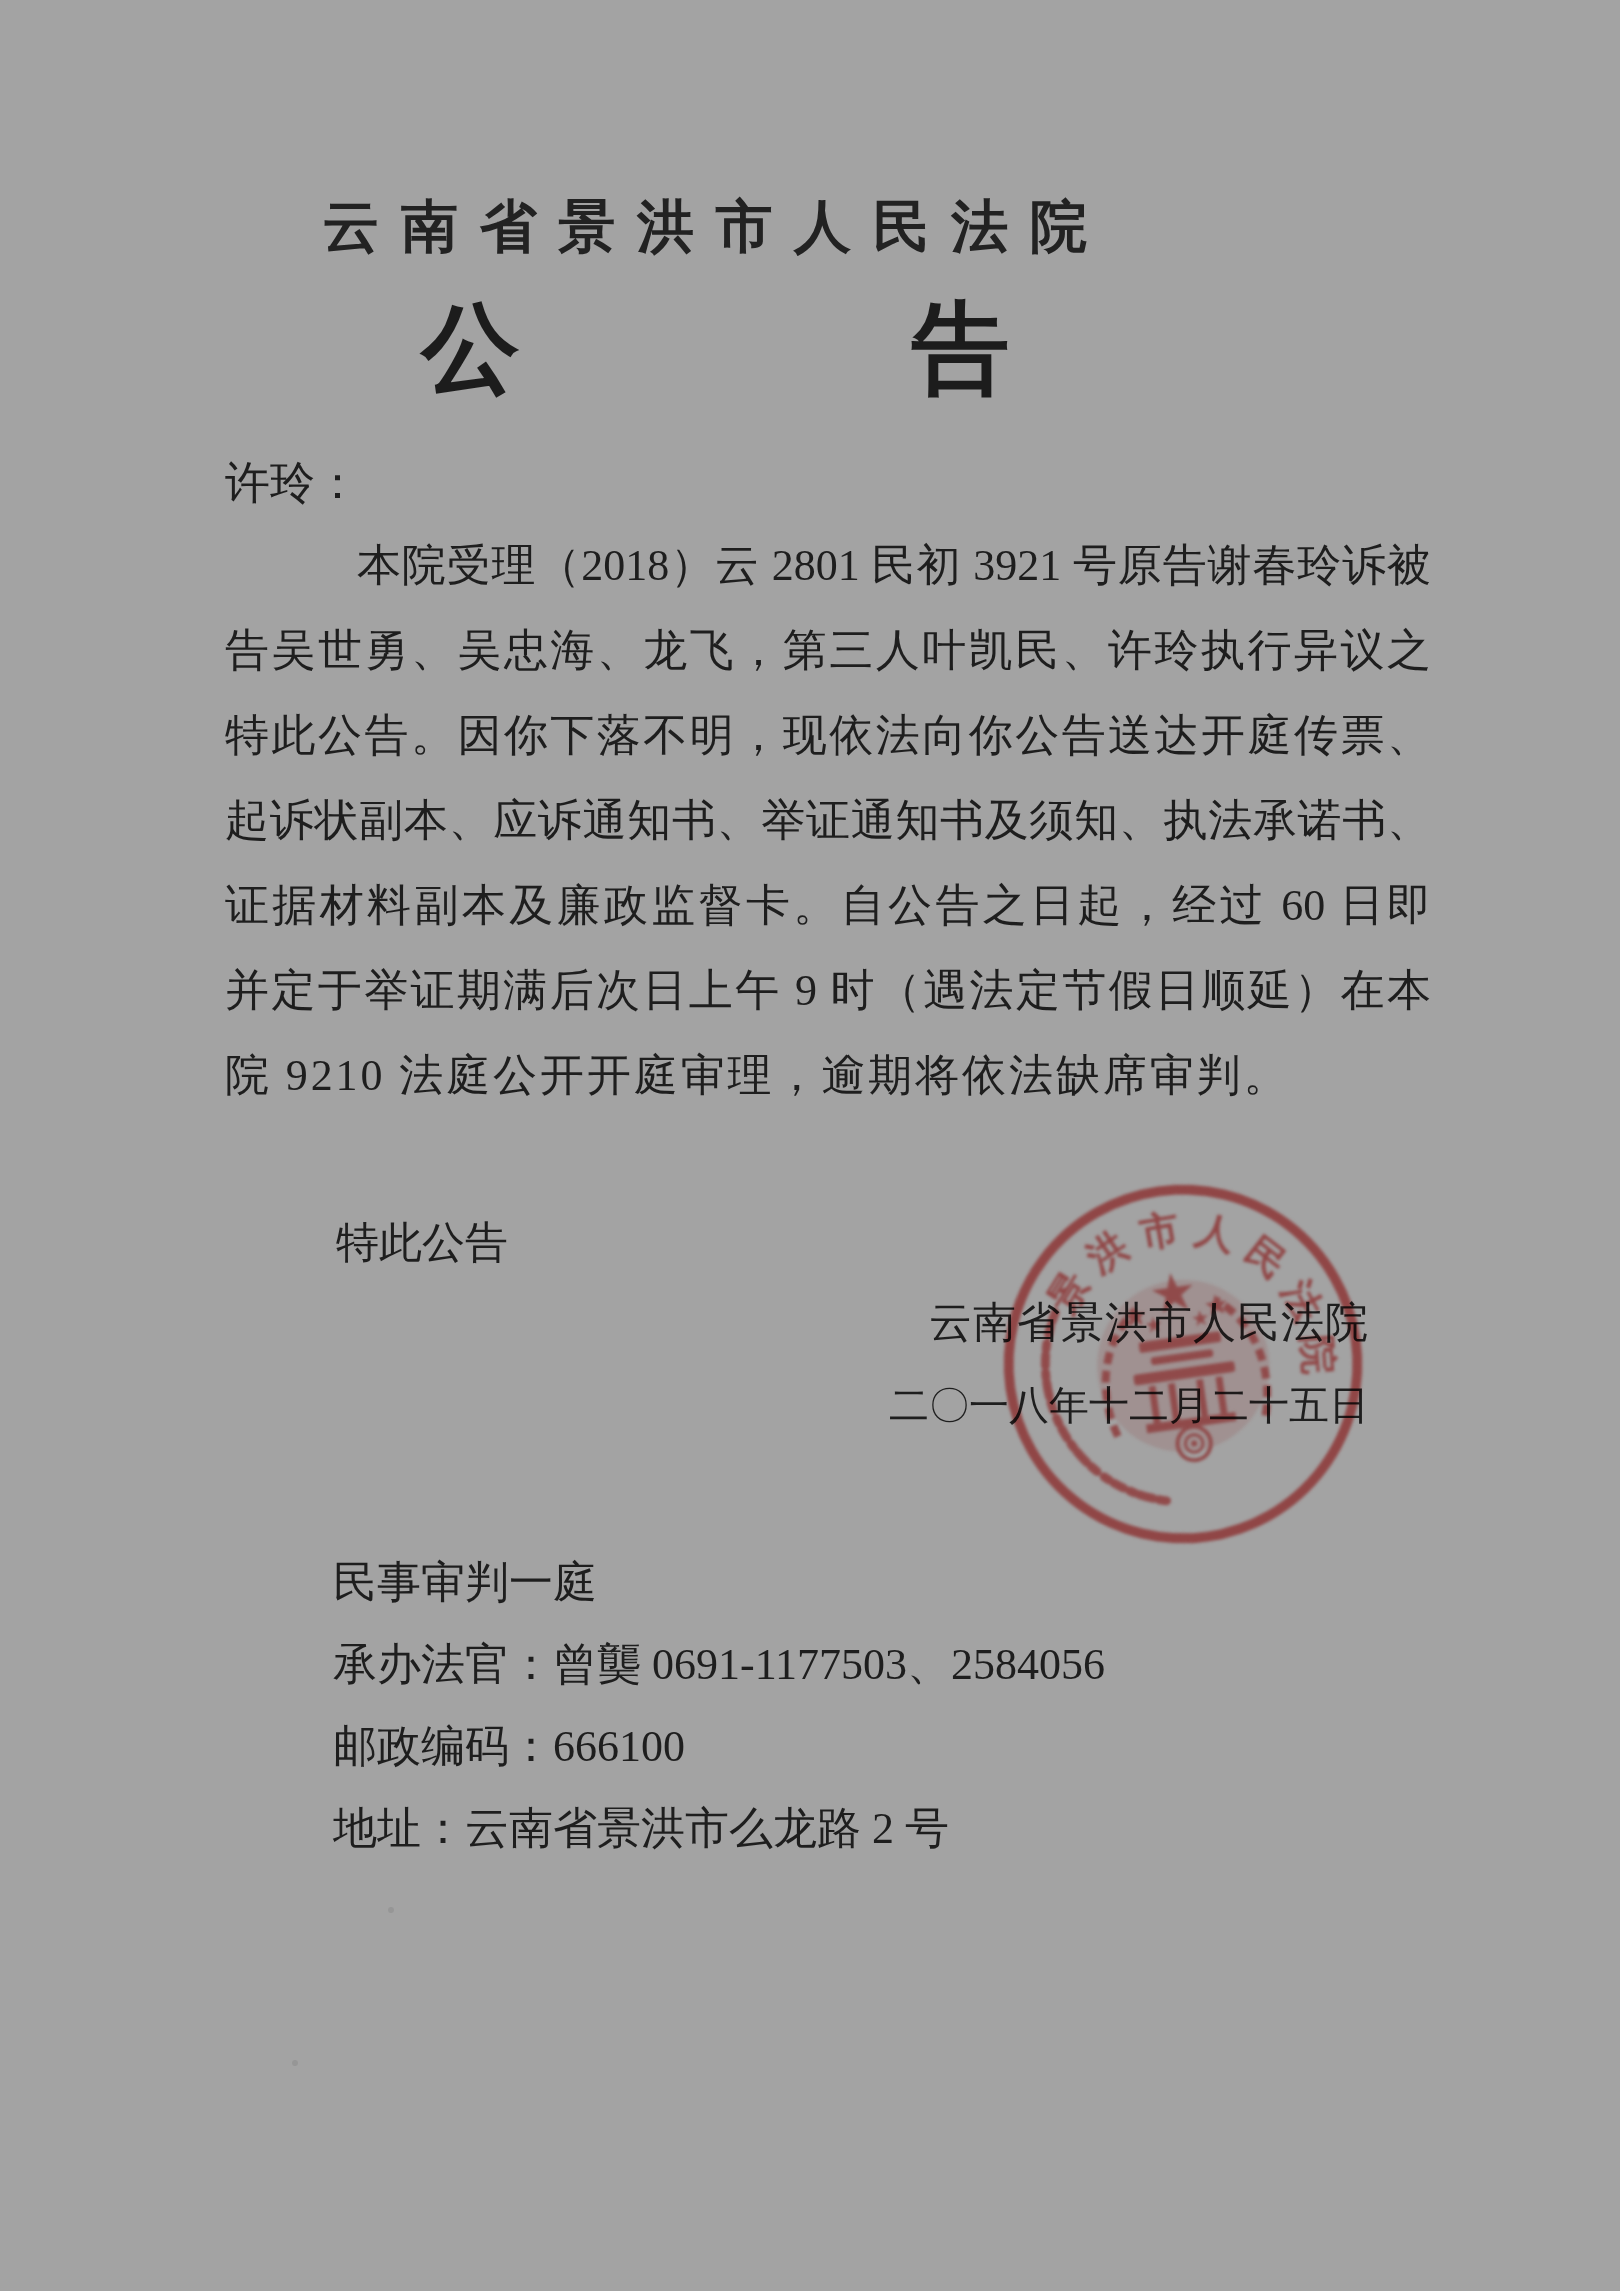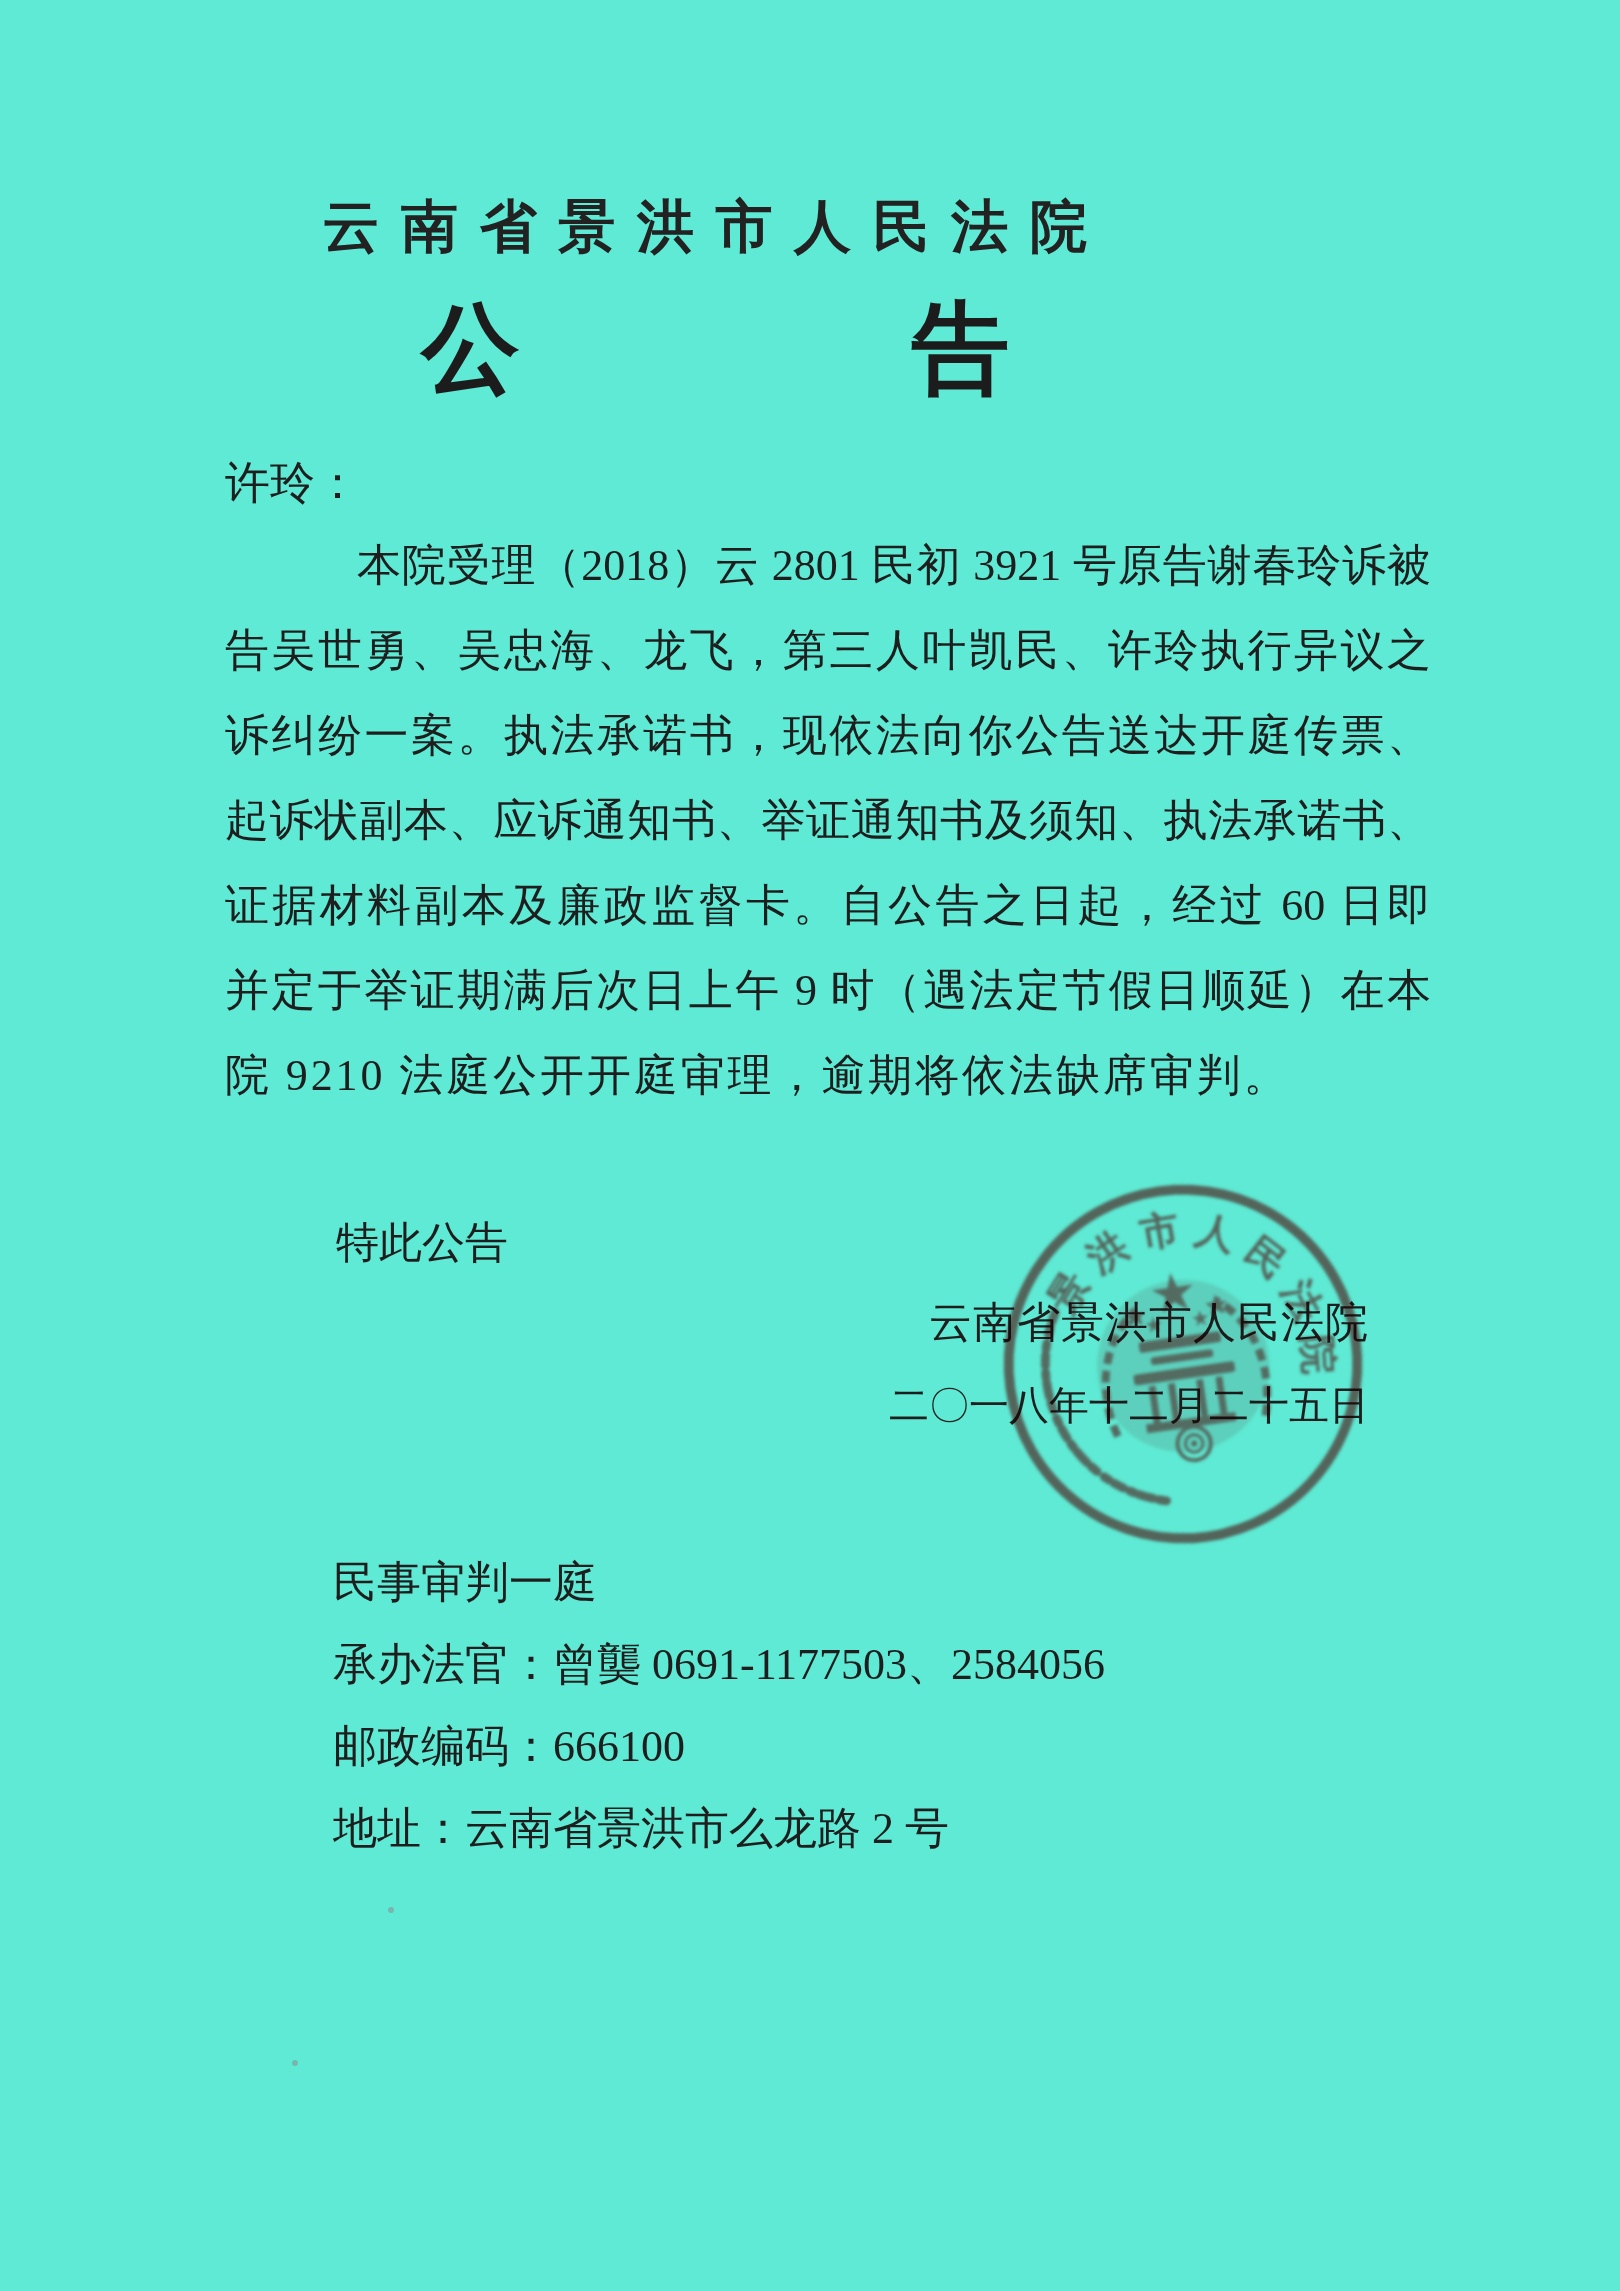--- a/index.html
+++ b/index.html
@@ -1,20 +1,20 @@
 <!DOCTYPE html>
 <html><head>
 <meta charset="utf-8">
 <style>
   html,body{margin:0;padding:0;background:#777;}
   .page{
     position:relative;
     width:1620px;height:2292px;
     margin:0 auto;
-    background:#5eead4;
+    background:#a3a3a3;
     overflow:hidden;
     font-family:"Liberation Serif","DejaVu Serif",serif;
     color:#1e1e1e;
   }
   .court-title{
     position:absolute;left:0;top:194px;width:1431px;
     text-align:center;
     font-size:57px;font-weight:bold;
     letter-spacing:21.6px;
     line-height:65px;
@@ -93,21 +93,21 @@
 
   <div class="court-title">云南省景洪市人民法院</div>
 
   <div class="notice-title">公　　　　告</div>
 
   <div class="salutation">许玲：</div>
 
   <div class="body-block">
     <div class="body-line first">本院受理（2018）云 2801 民初 3921 号原告谢春玲诉被</div>
     <div class="body-line">告吴世勇、吴忠海、龙飞，第三人叶凯民、许玲执行异议之</div>
-    <div class="body-line">诉纠纷一案。执法承诺书，现依法向你公告送达开庭传票、</div>
+    <div class="body-line">特此公告。因你下落不明，现依法向你公告送达开庭传票、</div>
     <div class="body-line">起诉状副本、应诉通知书、举证通知书及须知、执法承诺书、</div>
     <div class="body-line">证据材料副本及廉政监督卡。自公告之日起，经过 60 日即</div>
     <div class="body-line">并定于举证期满后次日上午 9 时（遇法定节假日顺延）在本</div>
     <div class="body-line last">院 9210 法庭公开开庭审理，逾期将依法缺席审判。</div>
   </div>
 
   <div class="closing">特此公告</div>
 
   <div class="sig-block">
     <div class="sig-line">云南省景洪市人民法院</div>

